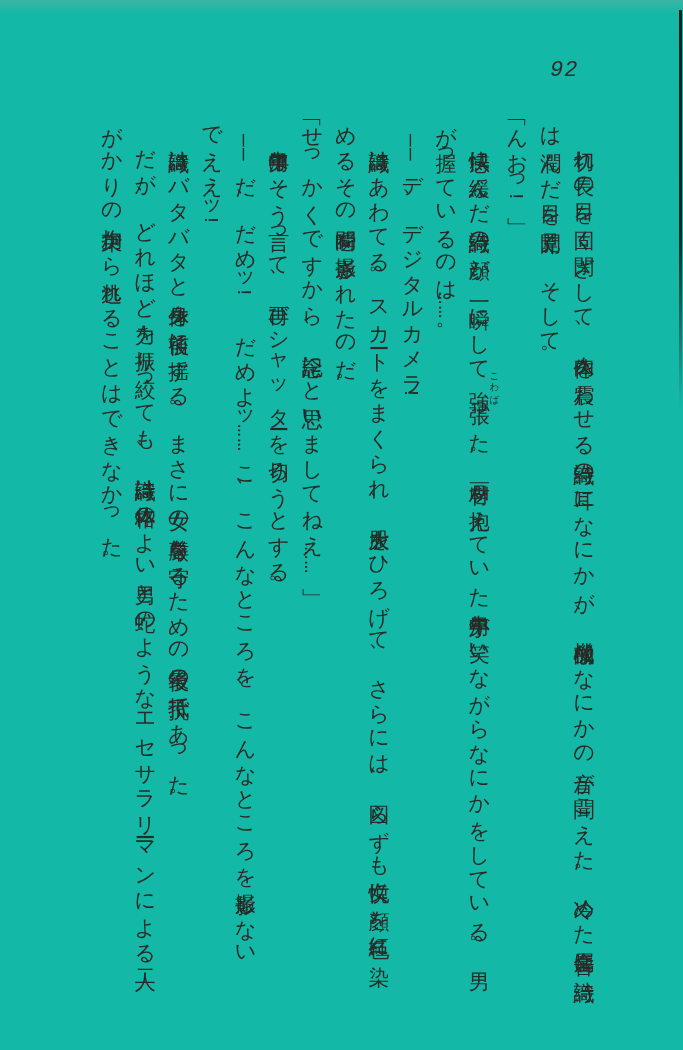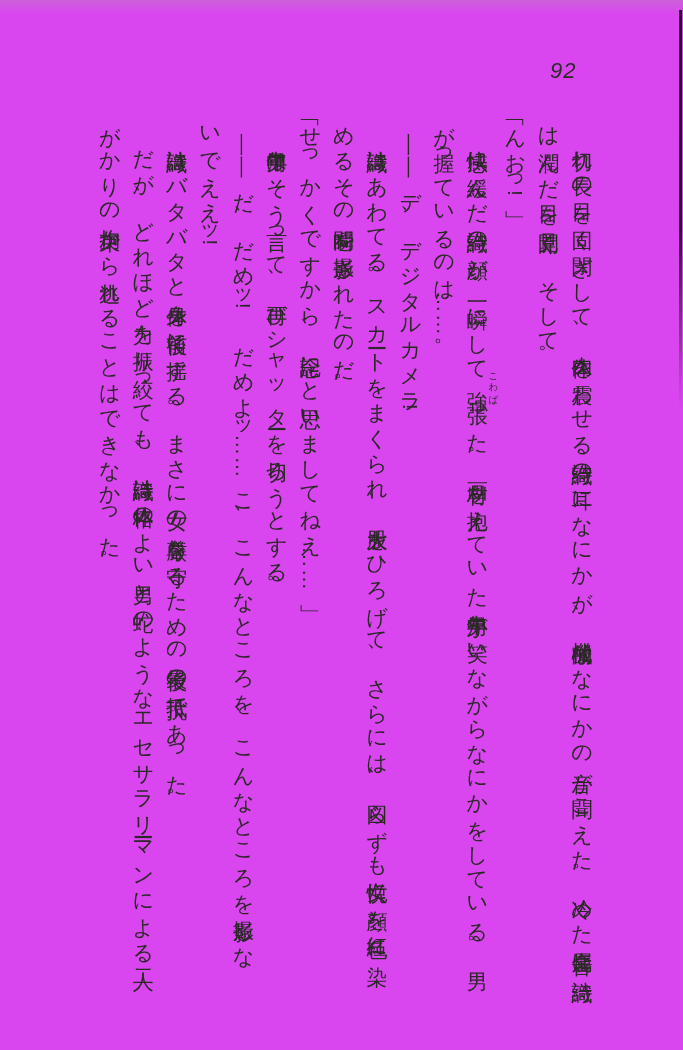--- a/index.html
+++ b/index.html
@@ -5,23 +5,23 @@
   html, body {
     margin: 0;
     padding: 0;
     background: #e8e6e1;
   }
   .page {
     position: relative;
     width: 683px;
     height: 1050px;
     margin: 0 auto;
-    background: #d946ef;
+    background: #14b8a6;
     overflow: hidden;
-    font-family: Liberation Sans, sans-serif;
+    font-family: Liberation Mono, monospace;
   }
   
   .scan-noise {
     position: absolute;
     top: 0; left: 0;
     width: 100%; height: 14px;
     background: linear-gradient(to bottom, rgba(170,168,160,0.28), rgba(170,168,160,0));
     pointer-events: none;
   }
   

